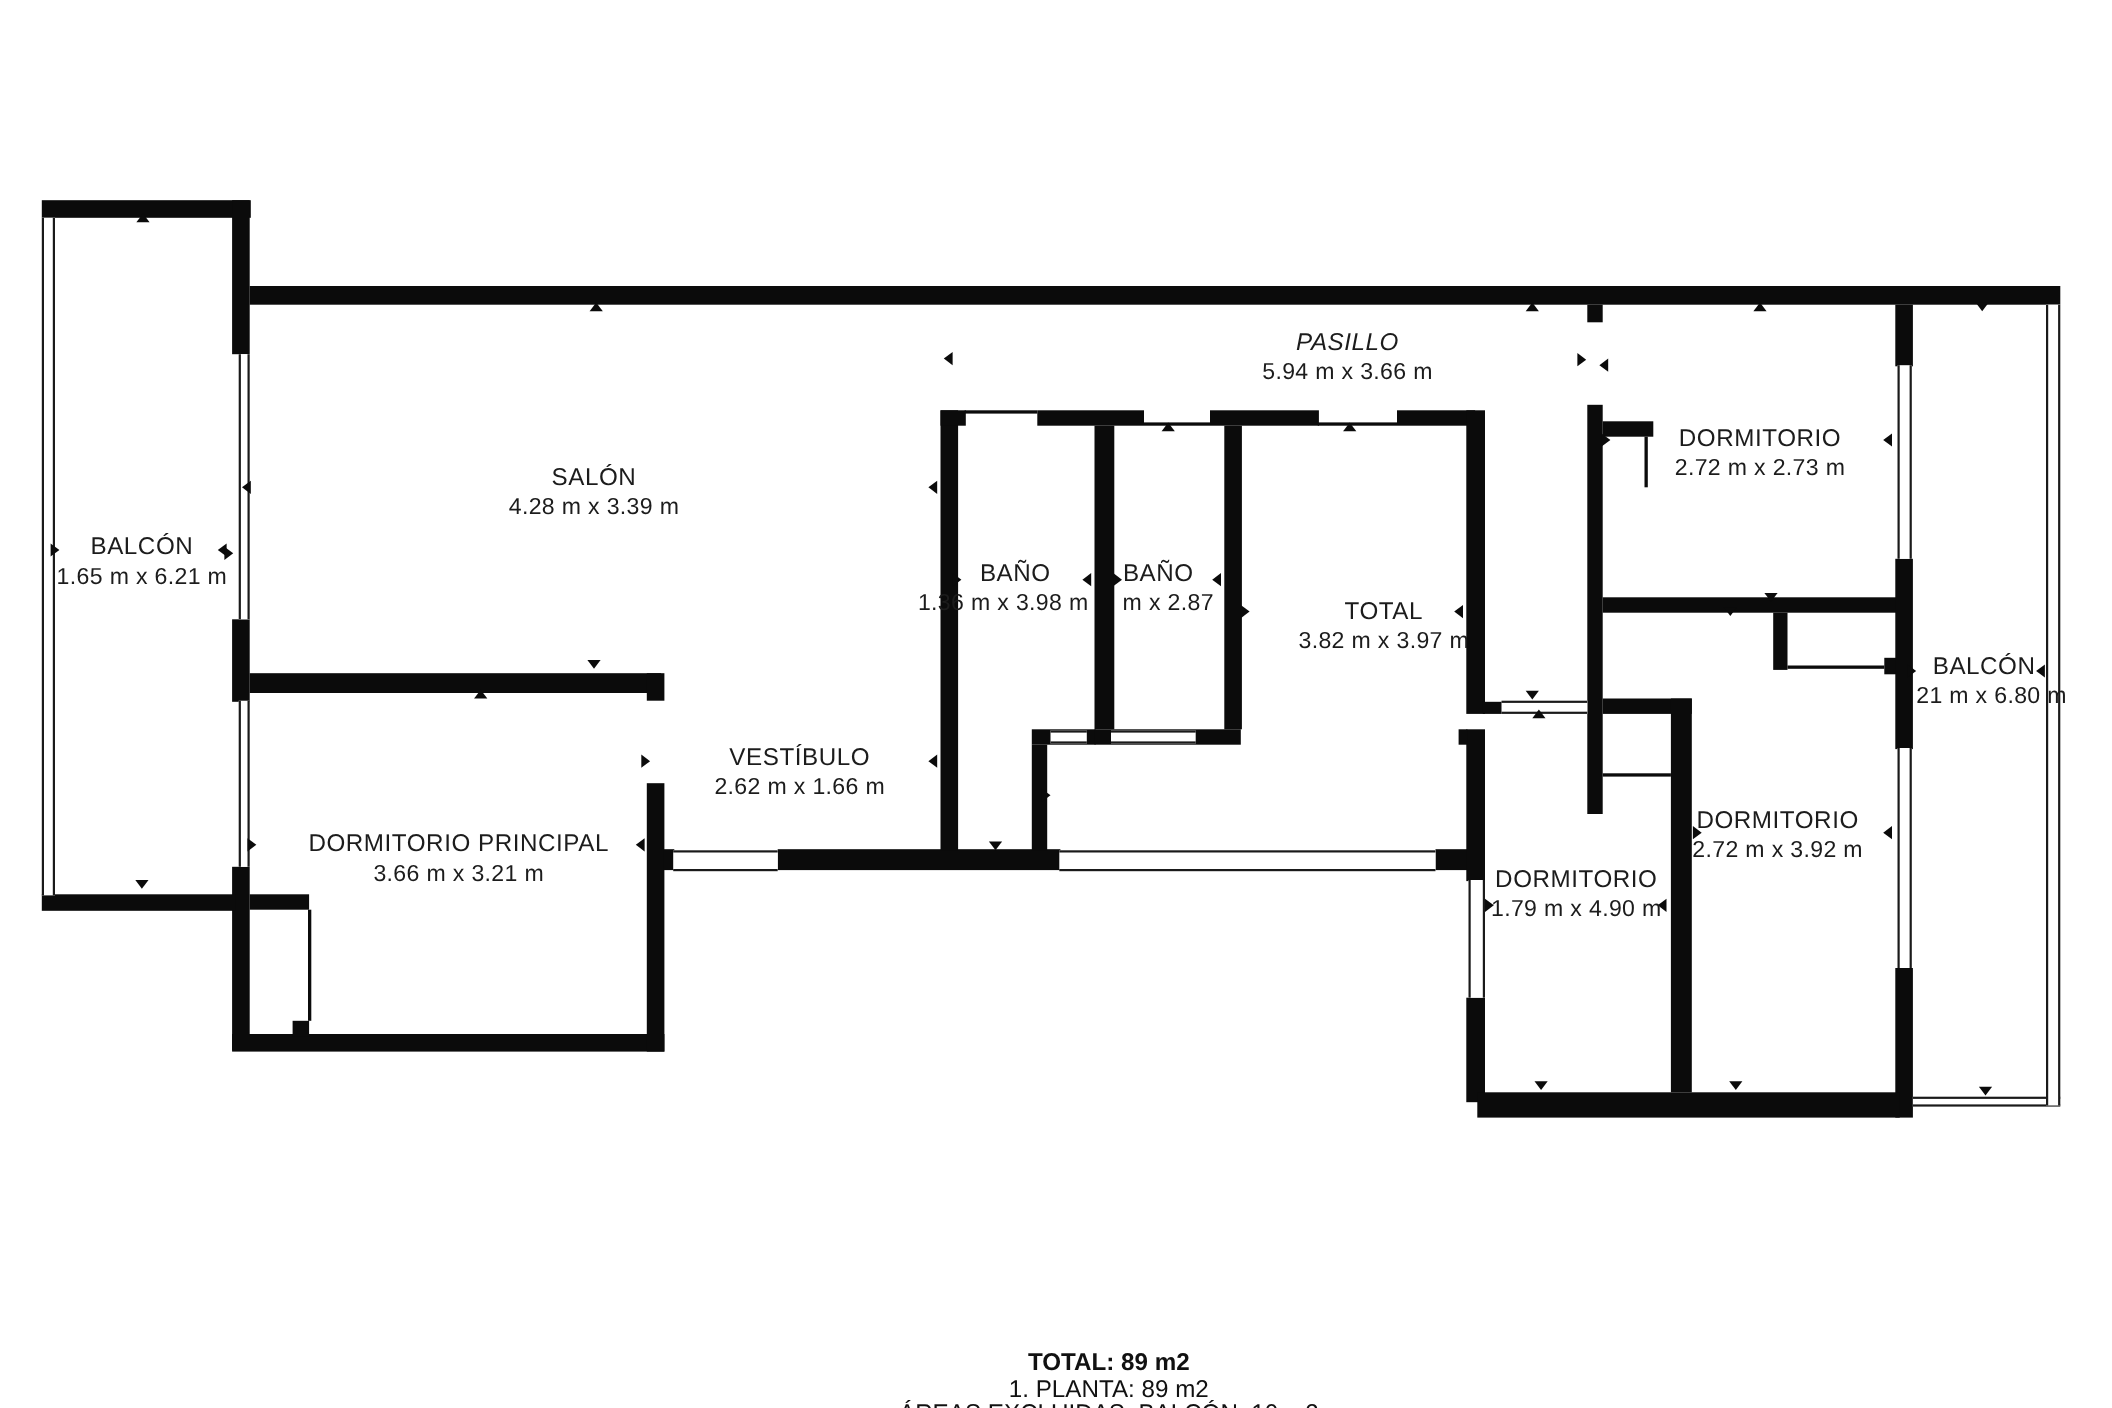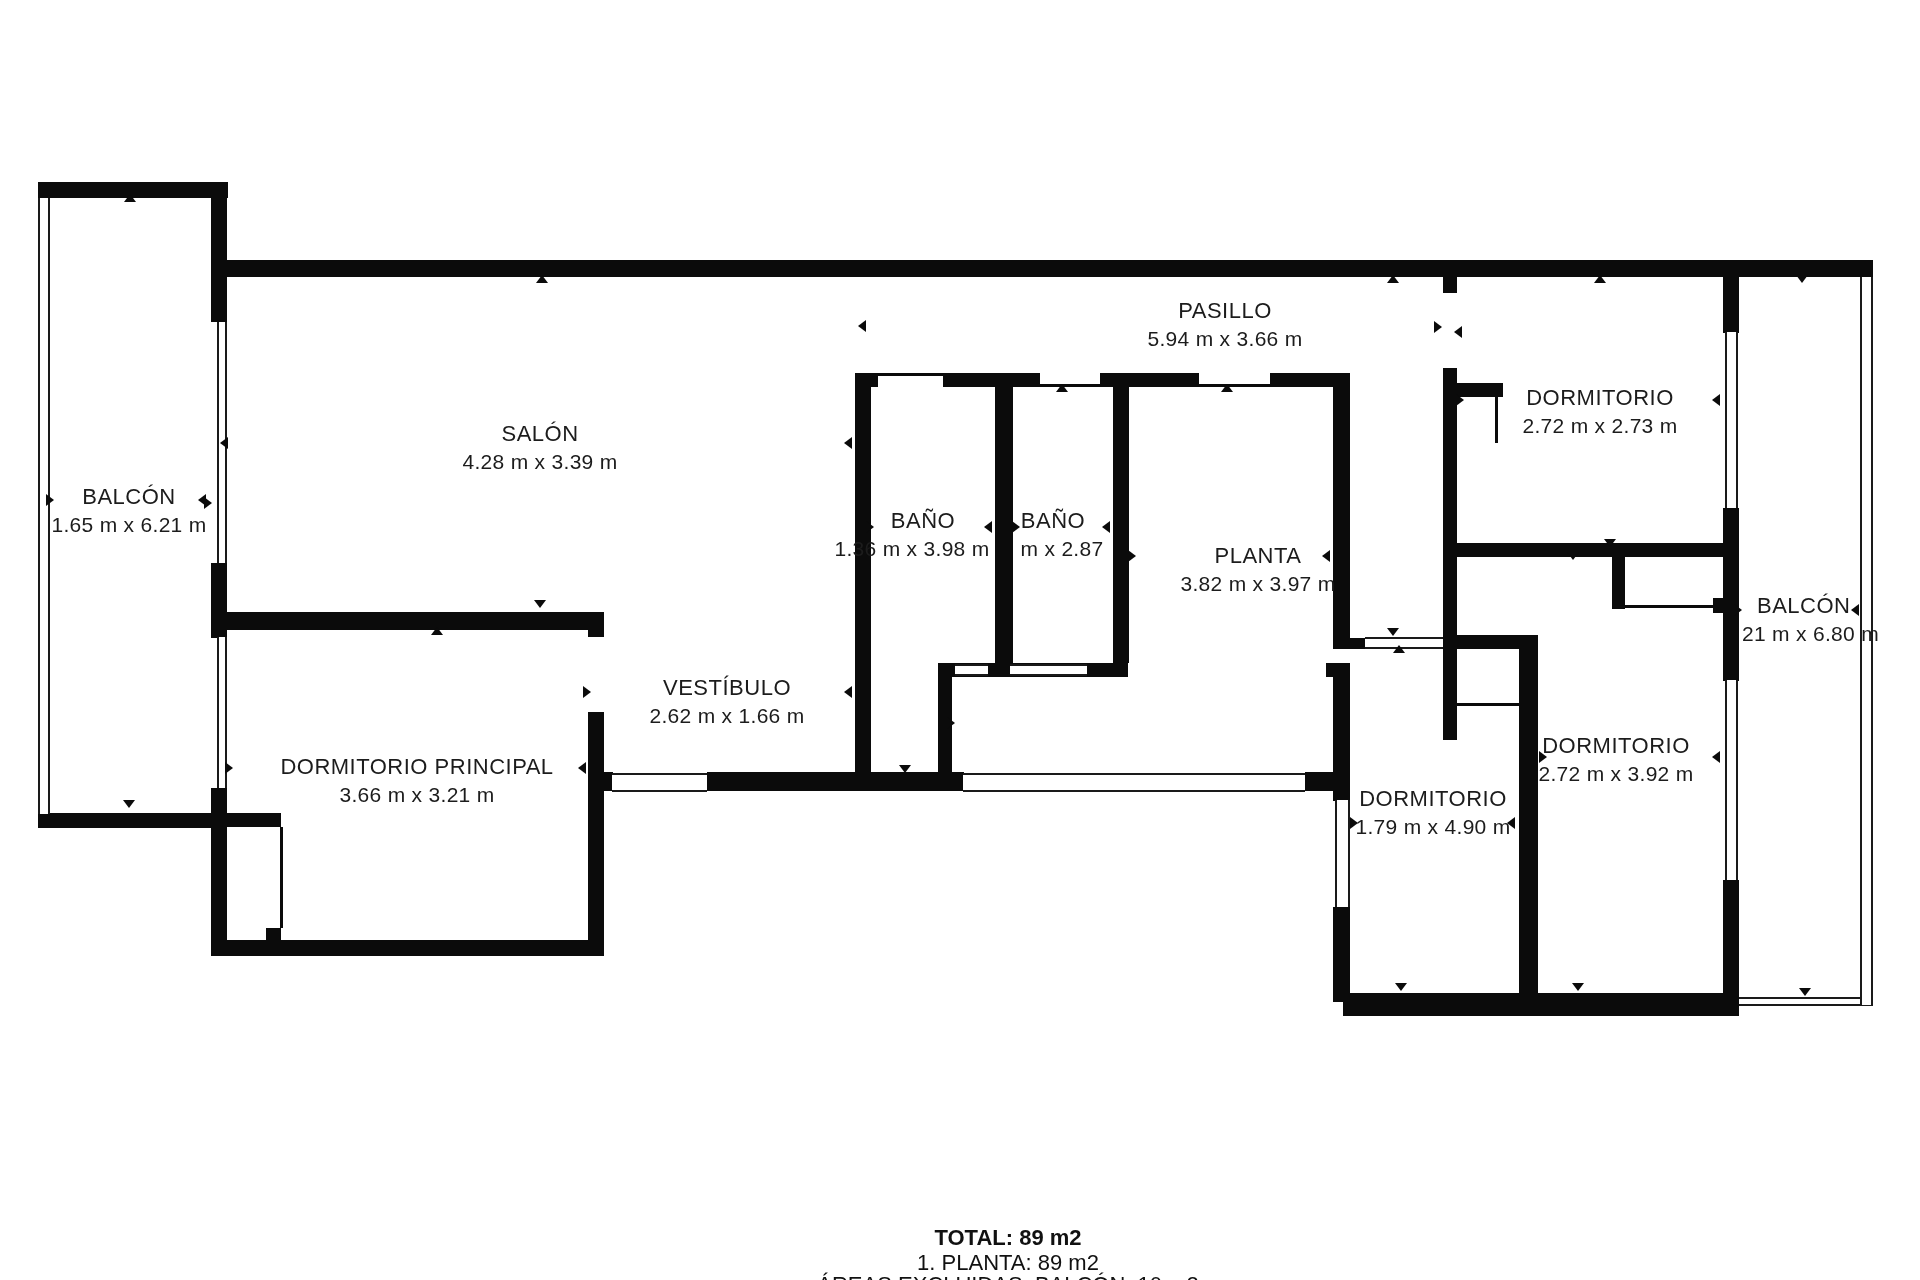--- a/index.html
+++ b/index.html
@@ -141,29 +141,29 @@
       <div class="tick" style="left: 1734px; top: 604px; border-top: 6px solid transparent; border-bottom: 6px solid transparent; border-left: 8px solid rgb(11, 11, 11);"></div>
       <div class="tick" style="left: 1851px; top: 604px; border-top: 6px solid transparent; border-bottom: 6px solid transparent; border-right: 8px solid rgb(11, 11, 11);"></div>
       <div class="tick" style="left: 1395px; top: 983px; border-left: 6px solid transparent; border-right: 6px solid transparent; border-top: 8px solid rgb(11, 11, 11);"></div>
       <div class="tick" style="left: 1572px; top: 983px; border-left: 6px solid transparent; border-right: 6px solid transparent; border-top: 8px solid rgb(11, 11, 11);"></div>
       <div class="tick" style="left: 1799px; top: 988px; border-left: 6px solid transparent; border-right: 6px solid transparent; border-top: 8px solid rgb(11, 11, 11);"></div>
       <div class="tick" style="left: 123px; top: 800px; border-left: 6px solid transparent; border-right: 6px solid transparent; border-top: 8px solid rgb(11, 11, 11);"></div>
       <div class="room-name centered" style="left: 129px; top: 497px;">BALCÓN</div>
       <div class="room-dims centered" style="left: 129px; top: 524px;">1.65 m x 6.21 m</div>
       <div class="room-name centered" style="left: 540px; top: 434px;">SALÓN</div>
       <div class="room-dims centered" style="left: 540px; top: 461px;">4.28 m x 3.39 m</div>
-      <div class="room-name centered" style="left: 1225px; top: 311px;">PASILLO</div>
+      <div class="room-name centered" style="left: 1225px; top: 311px; font-style: italic;">PASILLO</div>
       <div class="room-dims centered" style="left: 1225px; top: 338px;">5.94 m x 3.66 m</div>
       <div class="room-name centered" style="left: 1600px; top: 398px;">DORMITORIO</div>
       <div class="room-dims centered" style="left: 1600px; top: 425px;">2.72 m x 2.73 m</div>
       <div class="room-name centered" style="left: 923px; top: 521px;">BAÑO</div>
       <div class="room-dims centered" style="left: 912px; top: 548px;">1.36 m x 3.98 m</div>
       <div class="room-name centered" style="left: 1053px; top: 521px;">BAÑO</div>
       <div class="room-dims centered" style="left: 1062px; top: 548px;">m x 2.87</div>
-      <div class="room-name centered" style="left: 1258px; top: 556px;">PLANTA</div>
+      <div class="room-name centered" style="left: 1258px; top: 556px;">TOTAL</div>
       <div class="room-dims centered" style="left: 1258px; top: 583px;">3.82 m x 3.97 m</div>
       <div class="room-name centered" style="left: 727px; top: 688px;">VESTÍBULO</div>
       <div class="room-dims centered" style="left: 727px; top: 715px;">2.62 m x 1.66 m</div>
       <div class="room-name centered" style="left: 417px; top: 767px;">DORMITORIO PRINCIPAL</div>
       <div class="room-dims centered" style="left: 417px; top: 794px;">3.66 m x 3.21 m</div>
       <div class="room-name centered" style="left: 1433px; top: 799px;">DORMITORIO</div>
       <div class="room-dims centered" style="left: 1433px; top: 826px;">1.79 m x 4.90 m</div>
       <div class="room-name centered" style="left: 1616px; top: 746px;">DORMITORIO</div>
       <div class="room-dims centered" style="left: 1616px; top: 773px;">2.72 m x 3.92 m</div>
       <div class="room-name leftal" style="left: 1757px; top: 606px;">BALCÓN</div>

